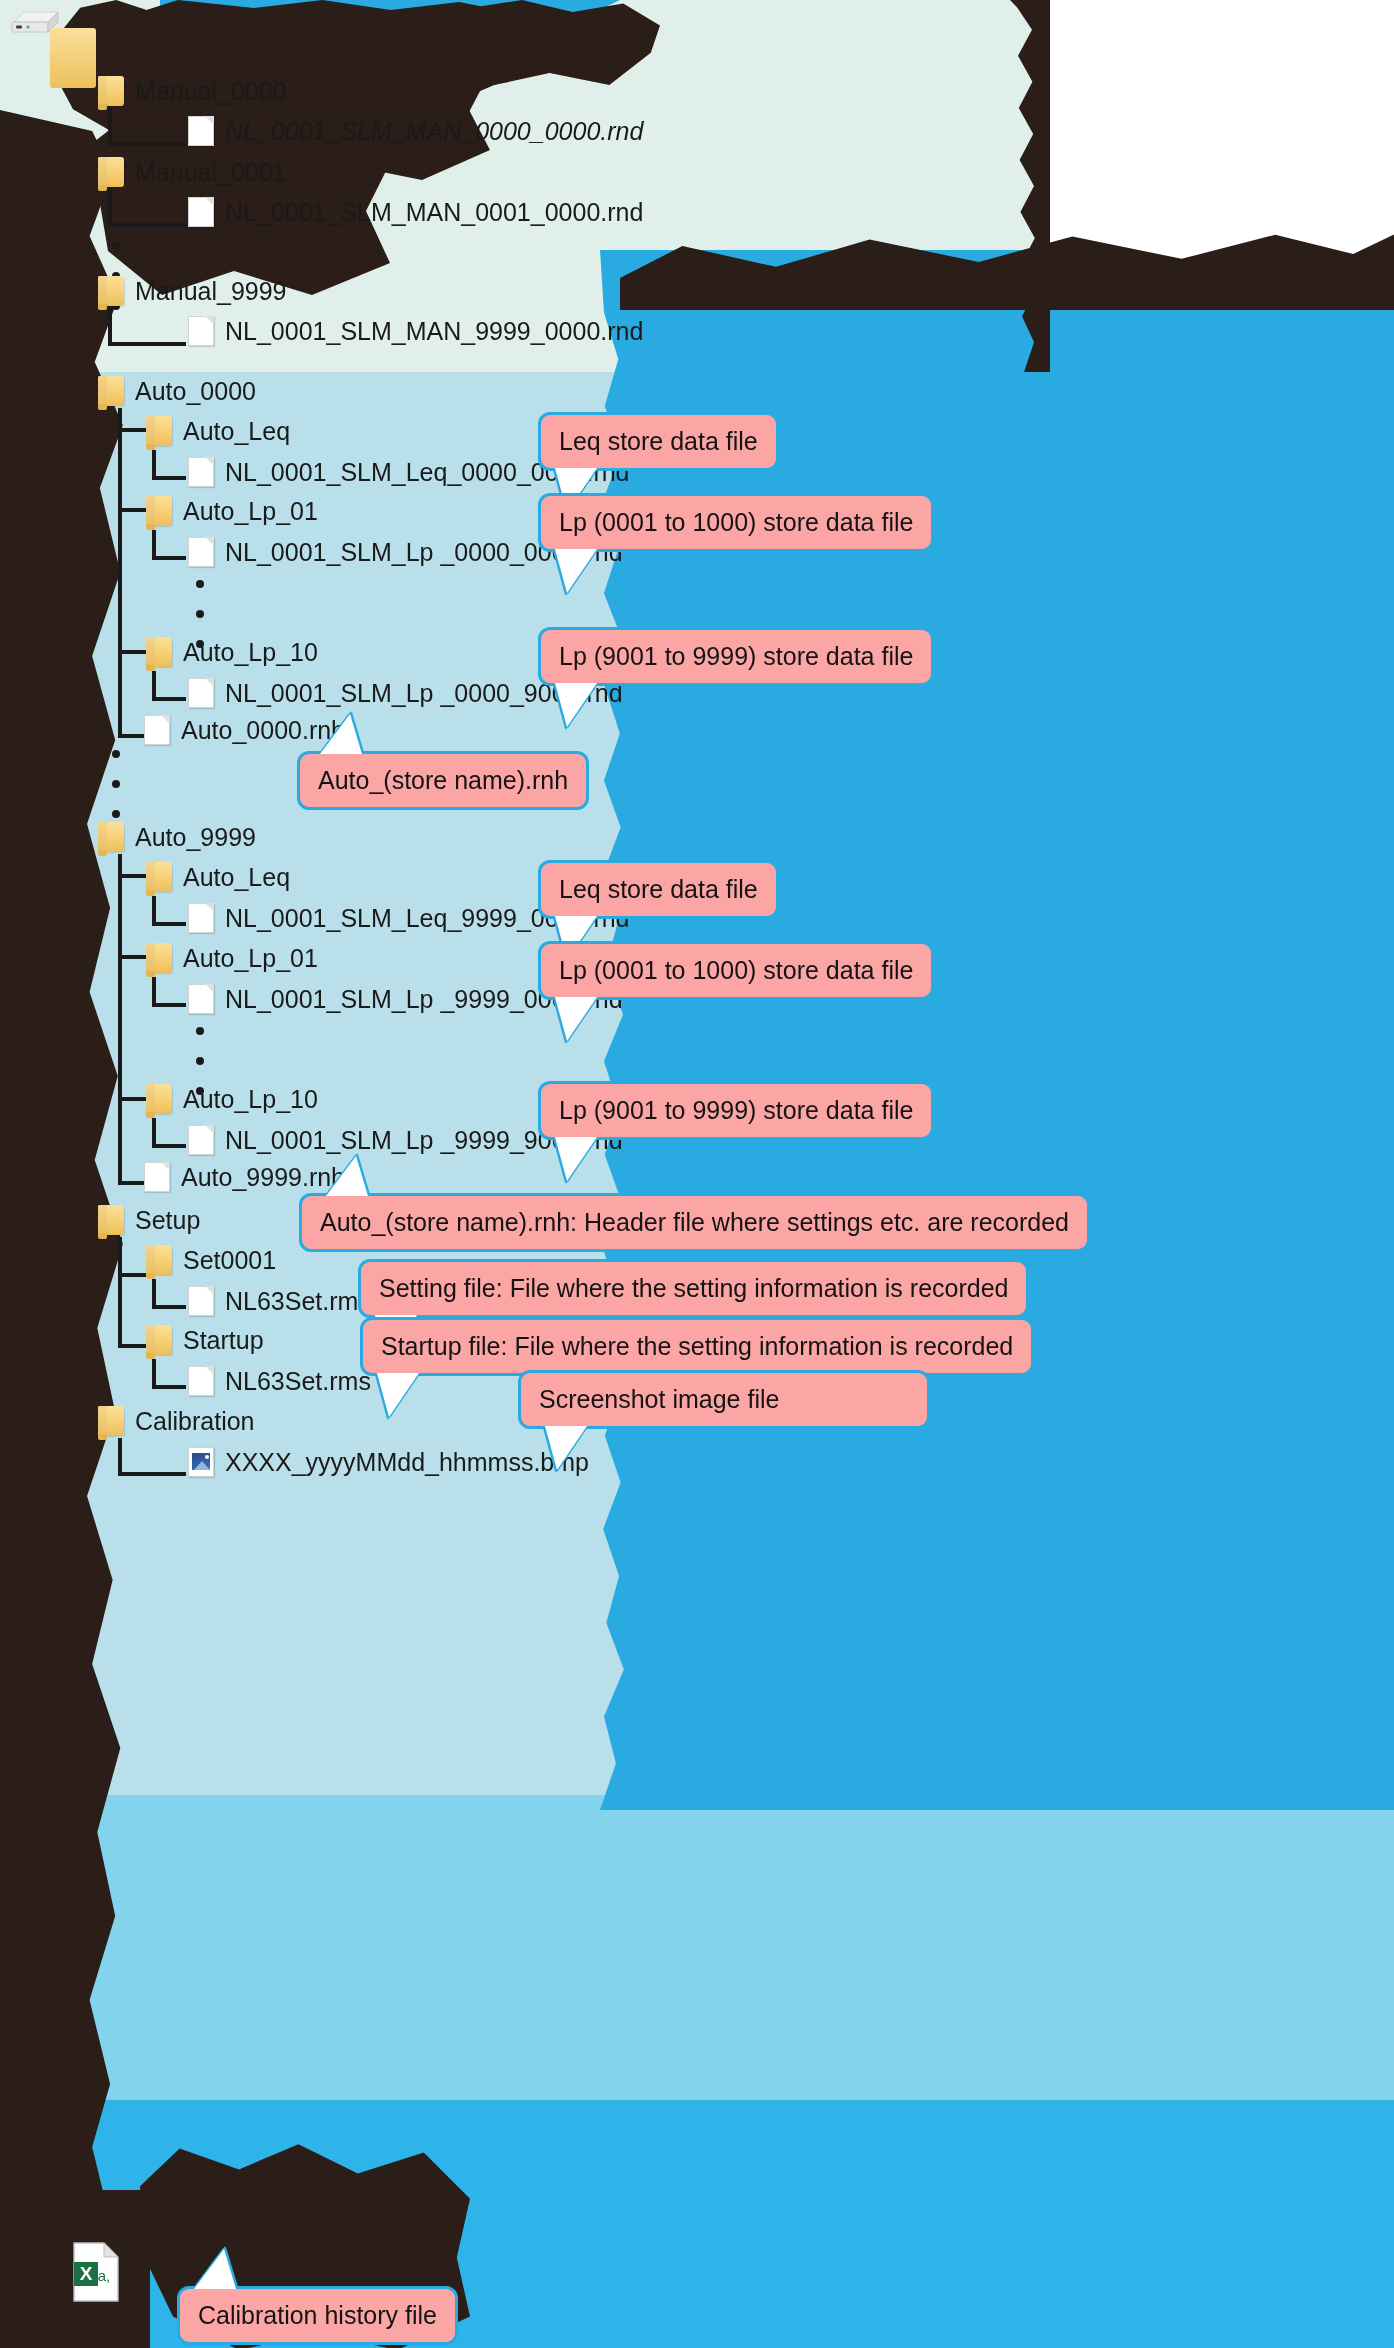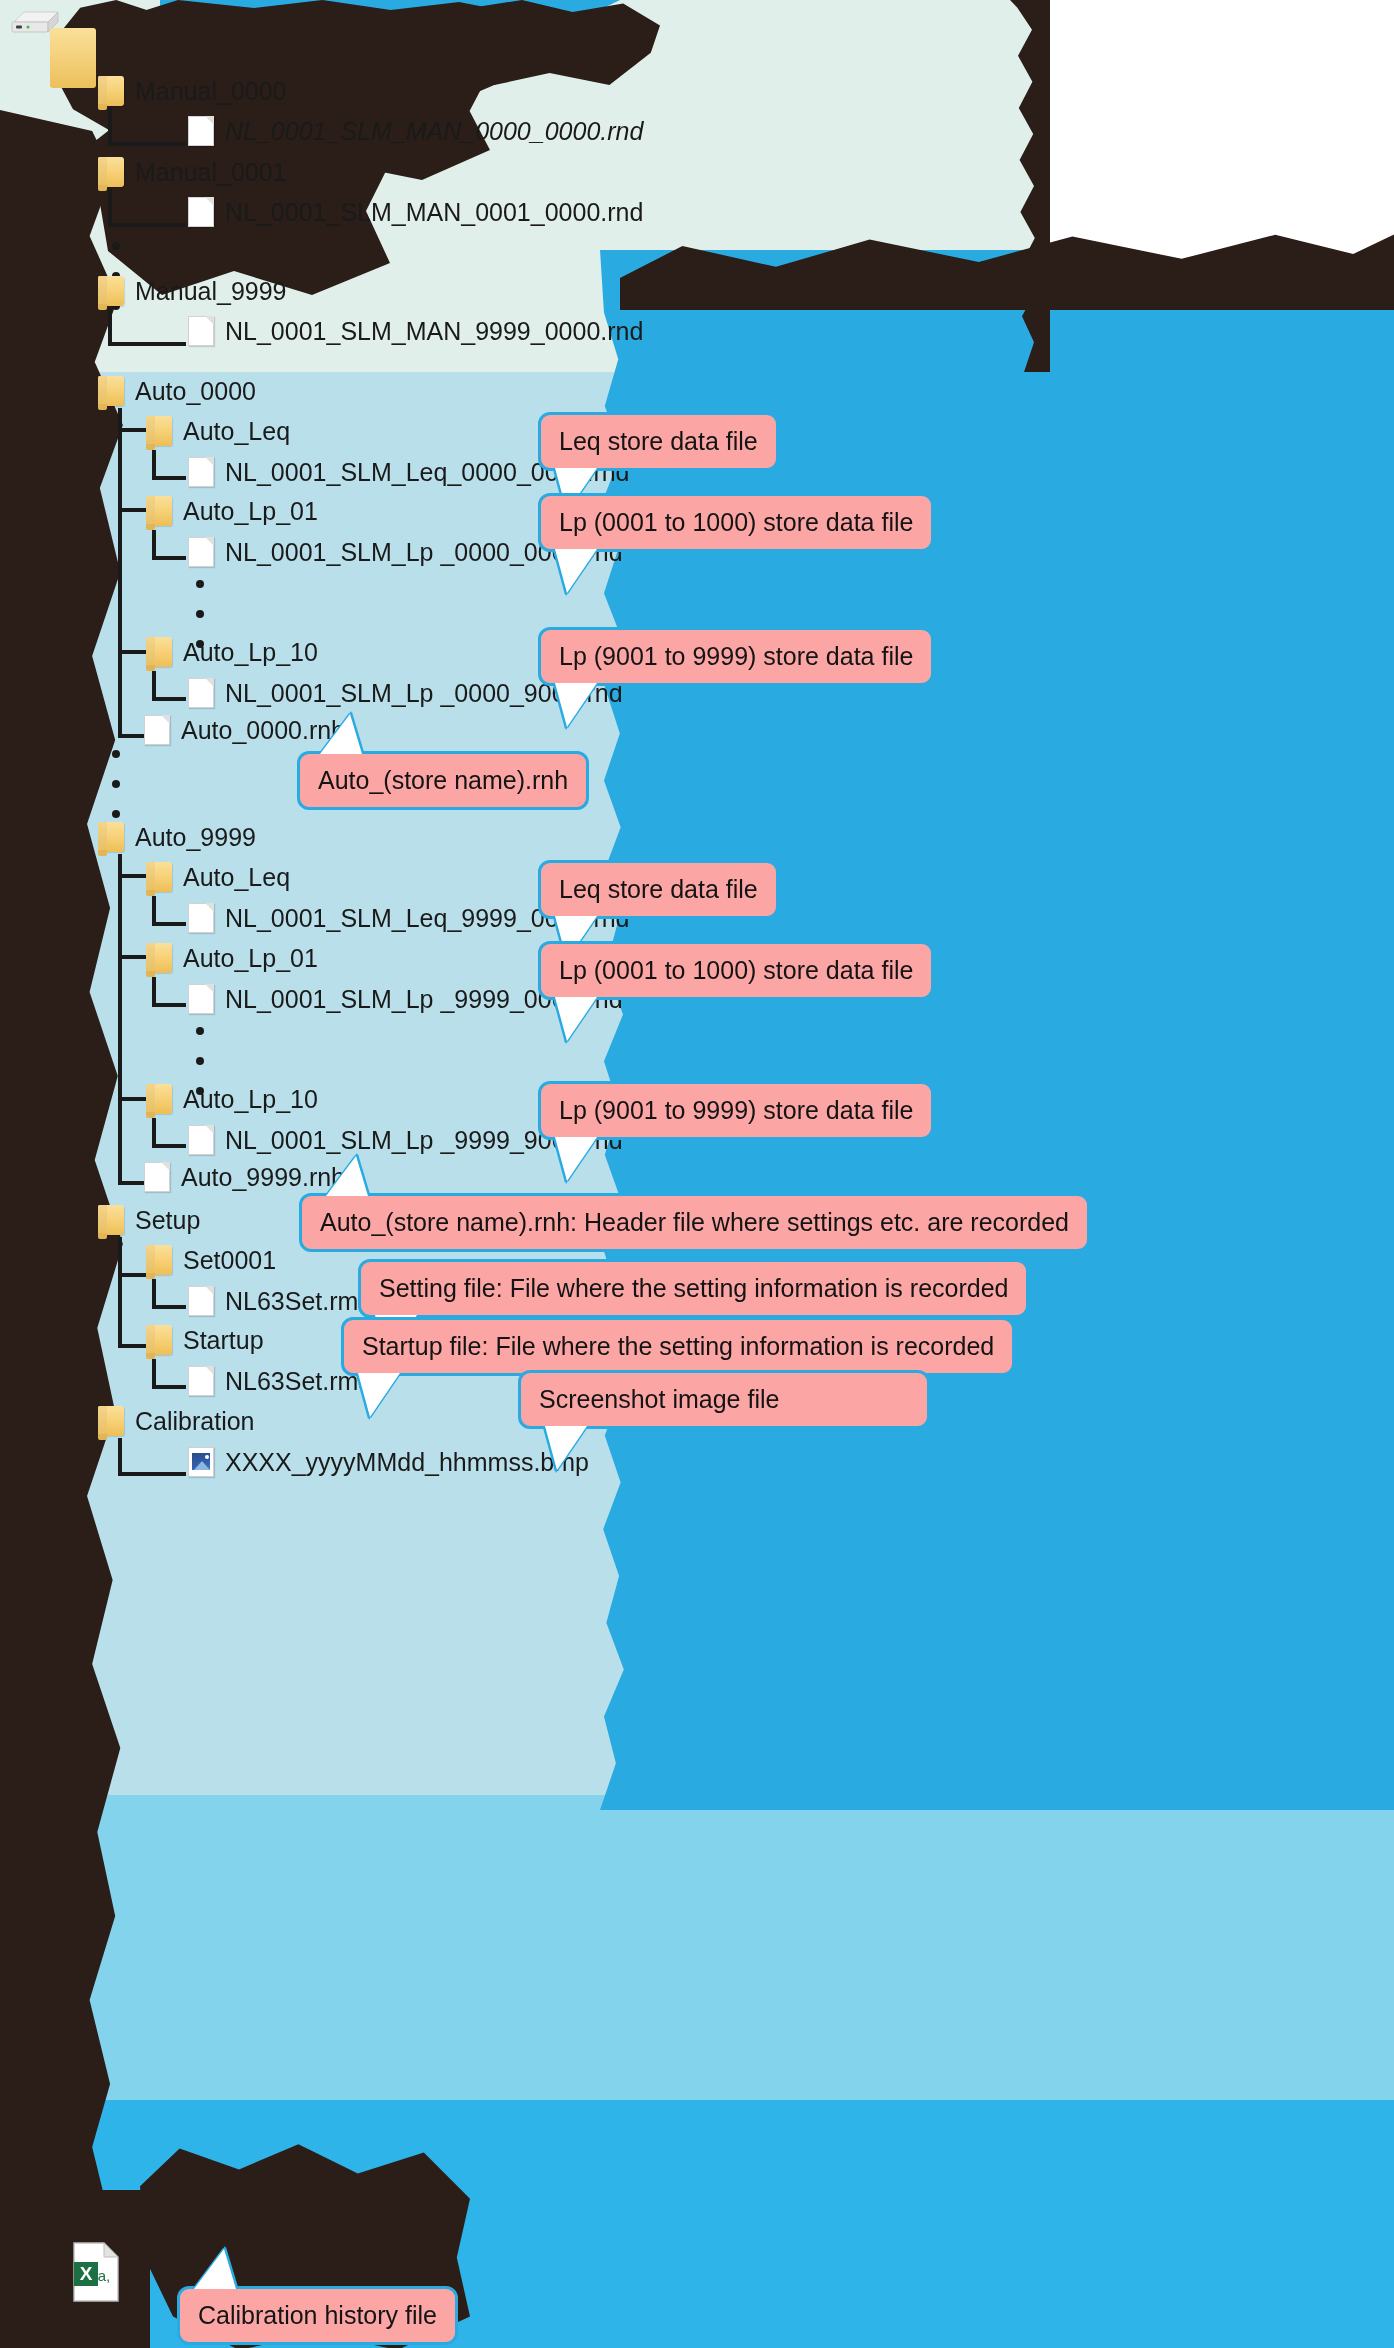--- a/index.html
+++ b/index.html
@@ -415,21 +415,21 @@
   <div class="callout" style="left:299px; top:1193px;">
     <span>Auto_(store name).rnh: Header file where settings etc. are recorded</span>
     <span class="tail tail-ul" style="left:24px; top:-40px; transform:scaleX(-1);"></span>
   </div>
 
   <div class="callout" style="left:358px; top:1247px;margin-top:12px;">
     <span>Setting file: File where the setting information is recorded</span>
     <span class="tail tail-dl" style="left:14px; top:100%;"></span>
   </div>
 
-  <div class="callout" style="left:341px; top:1317px;">
+  <div class="callout" style="left:360px; top:1317px;">
     <span>Startup file: File where the setting information is recorded</span>
     <span class="tail tail-dl" style="left:14px; top:100%;"></span>
   </div>
 
   <div class="callout two" style="left:518px; top:1370px; width:412px;">
     <div>Screenshot image file</div>
     <span class="tail tail-dl" style="left:24px; top:100%;"></span>
   </div>
 
   <div class="callout" style="left:177px; top:2286px;">

